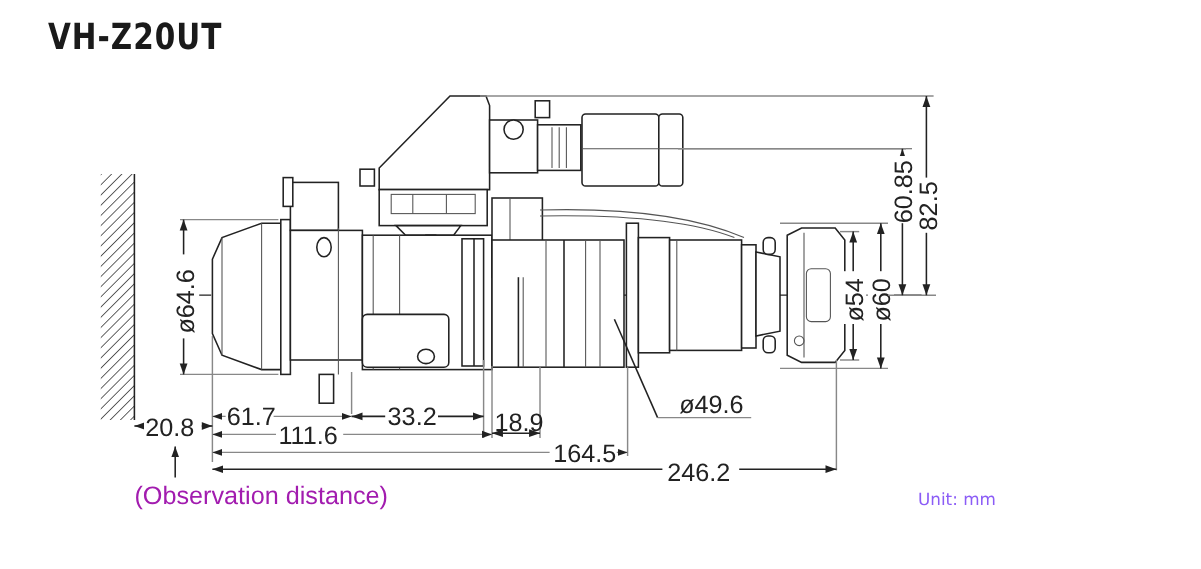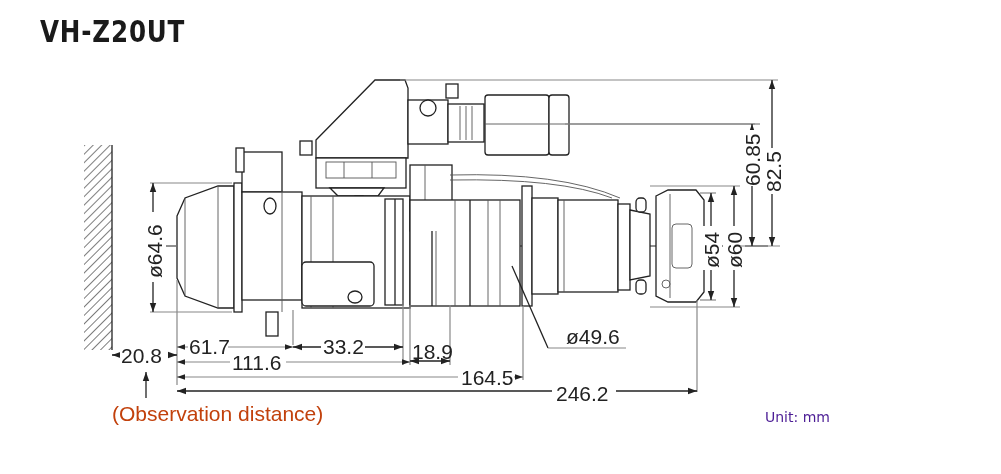--- a/index.html
+++ b/index.html
@@ -1,21 +1,21 @@
 <!DOCTYPE html>
 <html><head>
 <meta charset="utf-8">
 <style>
   html, body { margin:0; padding:0; background:#ffffff; }
   body { width:1001px; height:474px; position:relative; overflow:hidden; font-family:"Liberation Sans", sans-serif; }
   .title { position:absolute; left:40px; top:14px; font-family:"DejaVu Sans", sans-serif; font-weight:bold; font-size:30px; letter-spacing:1px; color:#1a1a1a; transform:scaleX(0.82); transform-origin:left top; }
   svg { position:absolute; left:0; top:0; }
   .dim { font-family:"Liberation Sans", sans-serif; font-size:21px; fill:#222; }
-  .obs { position:absolute; left:112px; top:402px; font-family:"Liberation Sans", sans-serif; font-size:21px; color:#c2410c; }
-  .unit { position:absolute; left:765px; top:409px; font-family:"DejaVu Sans", sans-serif; font-size:14px; color:#4c1d95; }
+  .obs { position:absolute; left:112px; top:402px; font-family:"Liberation Sans", sans-serif; font-size:21px; color:#a21caf; }
+  .unit { position:absolute; left:765px; top:409px; font-family:"DejaVu Sans", sans-serif; font-size:14px; color:#8b5cf6; }
   .ln { stroke:#222; stroke-width:1.3; fill:none; }
   .lnf { stroke:#222; stroke-width:1.3; fill:#fff; }
   .thin { stroke:#555; stroke-width:0.9; fill:none; }
   .gry { stroke:#888; stroke-width:1.2; fill:none; }
   .cl { stroke:#222; stroke-width:1; stroke-dasharray:26 4 3 4; fill:none; }
 </style>
 </head>
 <body>
 
 <div class="title">VH-Z20UT</div>

